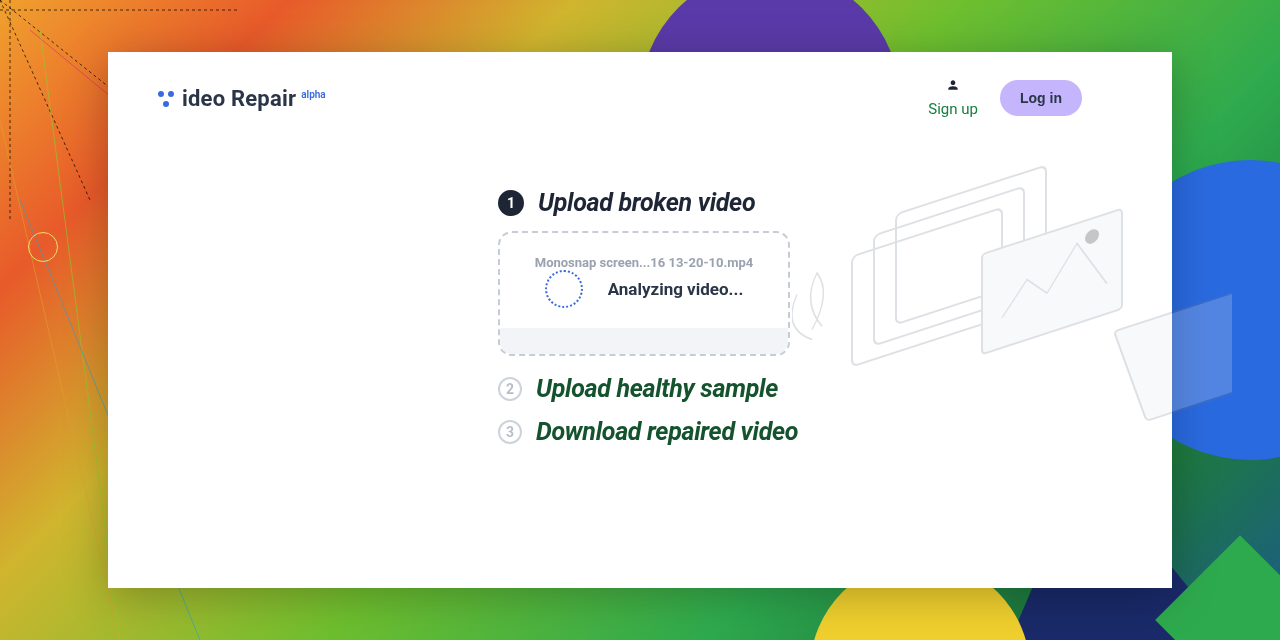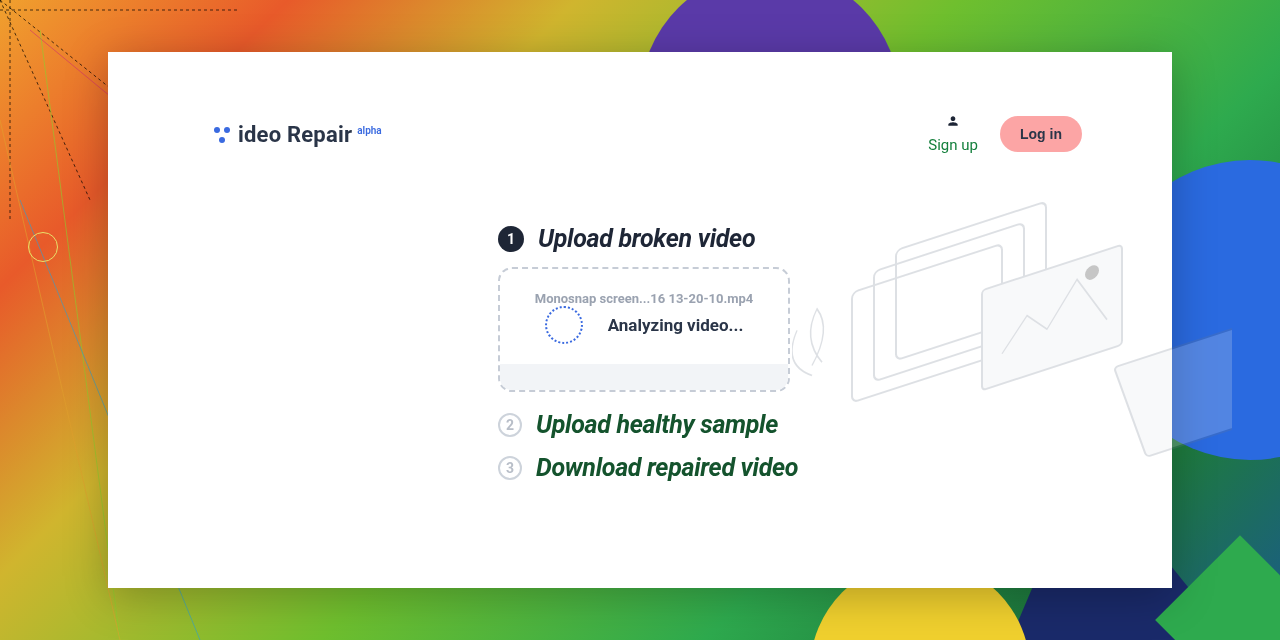--- a/index.html
+++ b/index.html
@@ -21,33 +21,33 @@
   .ring1 { width:30px; height:30px; top:232px; left:28px; }
   .thinlines { position:absolute; top:0; left:0; width:300px; height:640px; pointer-events:none; }
   .thinlines line { stroke-width:1; opacity:.6; }
 
   .card {
     position: absolute;
     top: 52px; left: 108px; right: 108px; bottom: 52px;
     background: #fff;
     box-shadow: 0 8px 40px rgba(0,0,0,.25);
   }
-  .topbar { display:flex; align-items:center; justify-content:space-between; padding: 26px 90px 0 106px; margin-top: 36px; }
+  .topbar { display:flex; align-items:center; justify-content:space-between; padding: 26px 90px 0 50px; }
   .logo { display:flex; align-items:baseline; gap:2px; font-weight:700; color:#2a3548; }
   .logo-dots { display:inline-block; width:20px; height:16px; position:relative; margin-right:2px; top:1px; }
   .logo-dots span { position:absolute; width:6px; height:6px; border-radius:50%; background:#3a6ae0; }
   .logo-dots span:nth-child(1){ top:0; left:0; }
   .logo-dots span:nth-child(2){ top:0; left:10px; }
   .logo-dots span:nth-child(3){ top:10px; left:5px; }
   .logo-text { font-size:22px; letter-spacing:.2px; }
   .logo-sup { font-size:10px; color:#3a6ae0; font-weight:600; margin-left:3px; position:relative; top:-8px; }
   .nav-right { display:flex; align-items:center; gap:22px; }
   .signup { display:flex; align-items:center; gap:8px; font-weight:400; color:#15803d; font-size:15px; cursor:pointer;flex-direction:column; }
   .person-icon { width:14px; height:14px; fill:#1e2636; }
-  .login-btn { background:#fca5a5; color:#2a3548; font-weight:700; font-size:14px; padding:10px 20px; border-radius:20px; border:none; cursor:pointer; }
+  .login-btn { background:#c4b5fd; color:#2a3548; font-weight:700; font-size:14px; padding:10px 20px; border-radius:20px; border:none; cursor:pointer; }
 
   .main { position:relative; padding-top:70px; }
   .steps { width:500px; margin-left:390px; }
   .step-row { display:flex; align-items:center; gap:14px; margin-bottom:14px; }
   .step-badge { width:26px; height:26px; border-radius:50%; display:flex; align-items:center; justify-content:center; font-weight:700; font-size:14px; flex-shrink:0; }
   .badge-active { background:#1e2636; color:#fff; }
   .badge-inactive { background:#fff; color:#b8bec8; border:2.5px solid #cdd3db; width:24px; height:24px; }
   .step-title { font-size:25px; font-weight:700; letter-spacing:-.3px;font-style:italic; }
   .title-active { color:#1e2636; }
   .title-inactive { color:#14532d; }

